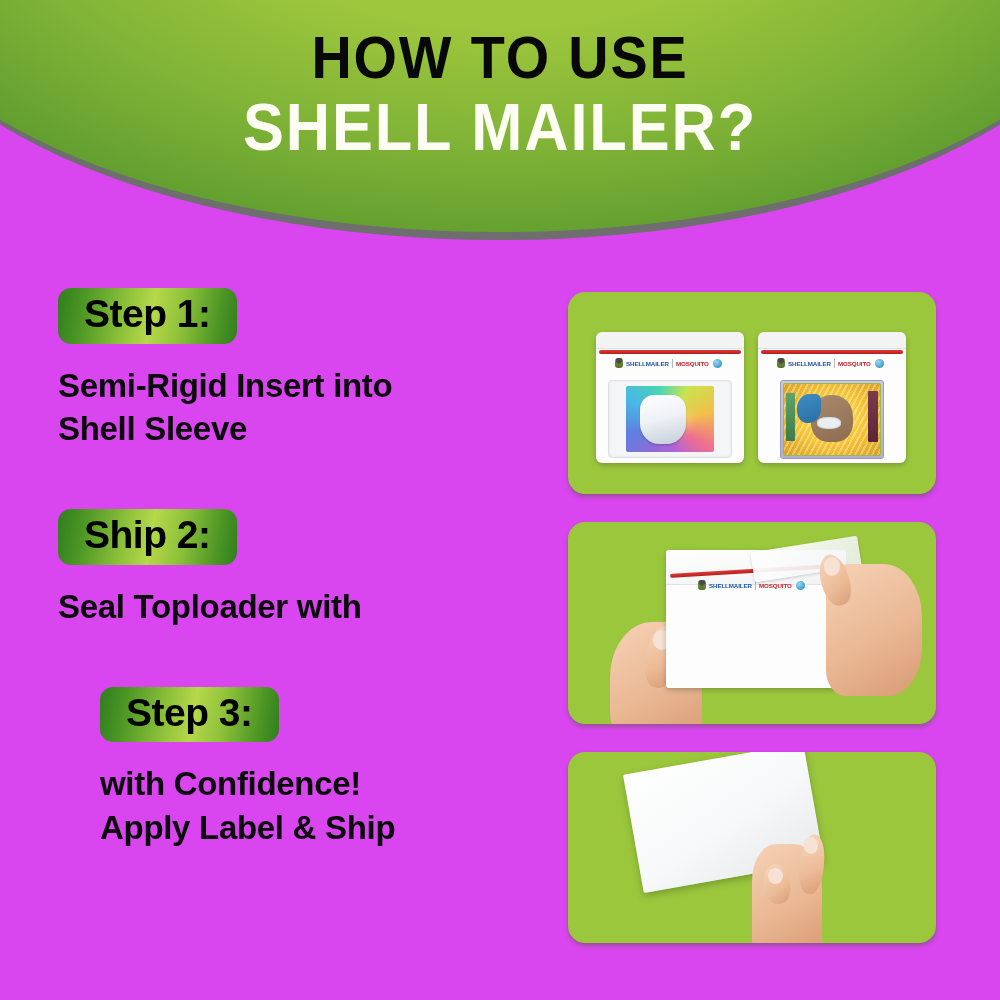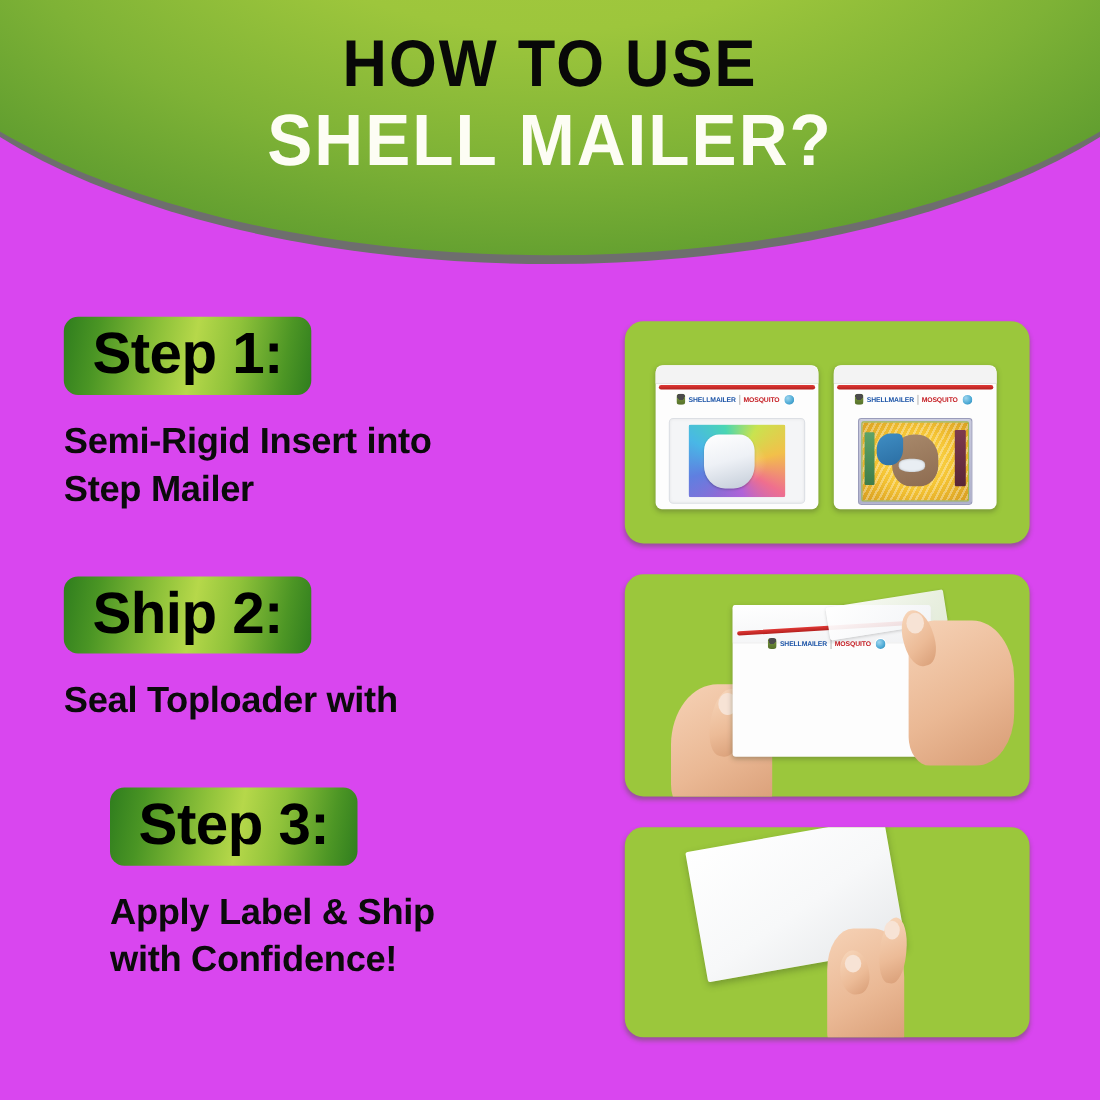--- a/index.html
+++ b/index.html
@@ -83,21 +83,21 @@
     width: 470px;
   }
   .step-block { margin-bottom: 58px; }
   .step-block:last-child { margin-bottom: 0; margin-left: 42px; }
 
   .step-badge {
     display: inline-block;
     padding: 6px 26px 9px 26px;
     border-radius: 13px;
     font-weight: bold;
-    font-size: 53px;
+    font-size: 39px;
     letter-spacing: -0.5px;
     color: #000000;
     background: linear-gradient(100deg,
         #2f7d1e 0%,
         #4a9524 14%,
         #8fc23a 38%,
         #b6d84a 52%,
         #8fc23a 68%,
         #4d9625 88%,
         #2f7d1e 100%);
@@ -310,36 +310,36 @@
       <span class="title-line2">SHELL MAILER?</span>
     </div>
   </div>
 
   <div class="steps-col">
 
     <div class="step-block">
       <div class="step-badge">Step 1:</div>
       <div class="step-text">
         <span class="ln">Semi-Rigid Insert into</span>
-        <span class="ln">Step Mailer</span>
+        <span class="ln">Shell Sleeve</span>
       </div>
     </div>
 
     <div class="step-block">
       <div class="step-badge">Ship 2:</div>
       <div class="step-text">
         <span class="ln">Seal Toploader with</span>
       </div>
     </div>
 
     <div class="step-block">
       <div class="step-badge">Step 3:</div>
       <div class="step-text">
+        <span class="ln">with Confidence!</span>
         <span class="ln">Apply Label &amp; Ship</span>
-        <span class="ln">with Confidence!</span>
       </div>
     </div>
 
   </div>
 
   <div class="panel" id="panel-1">
 
     <div class="envelope" style="left:28px; top:40px; width:148px; height:131px; border-radius:6px;">
       <div class="env-flap"></div>
       <div class="glue-strip" style="left:3px; top:18px; width:142px;"></div>

